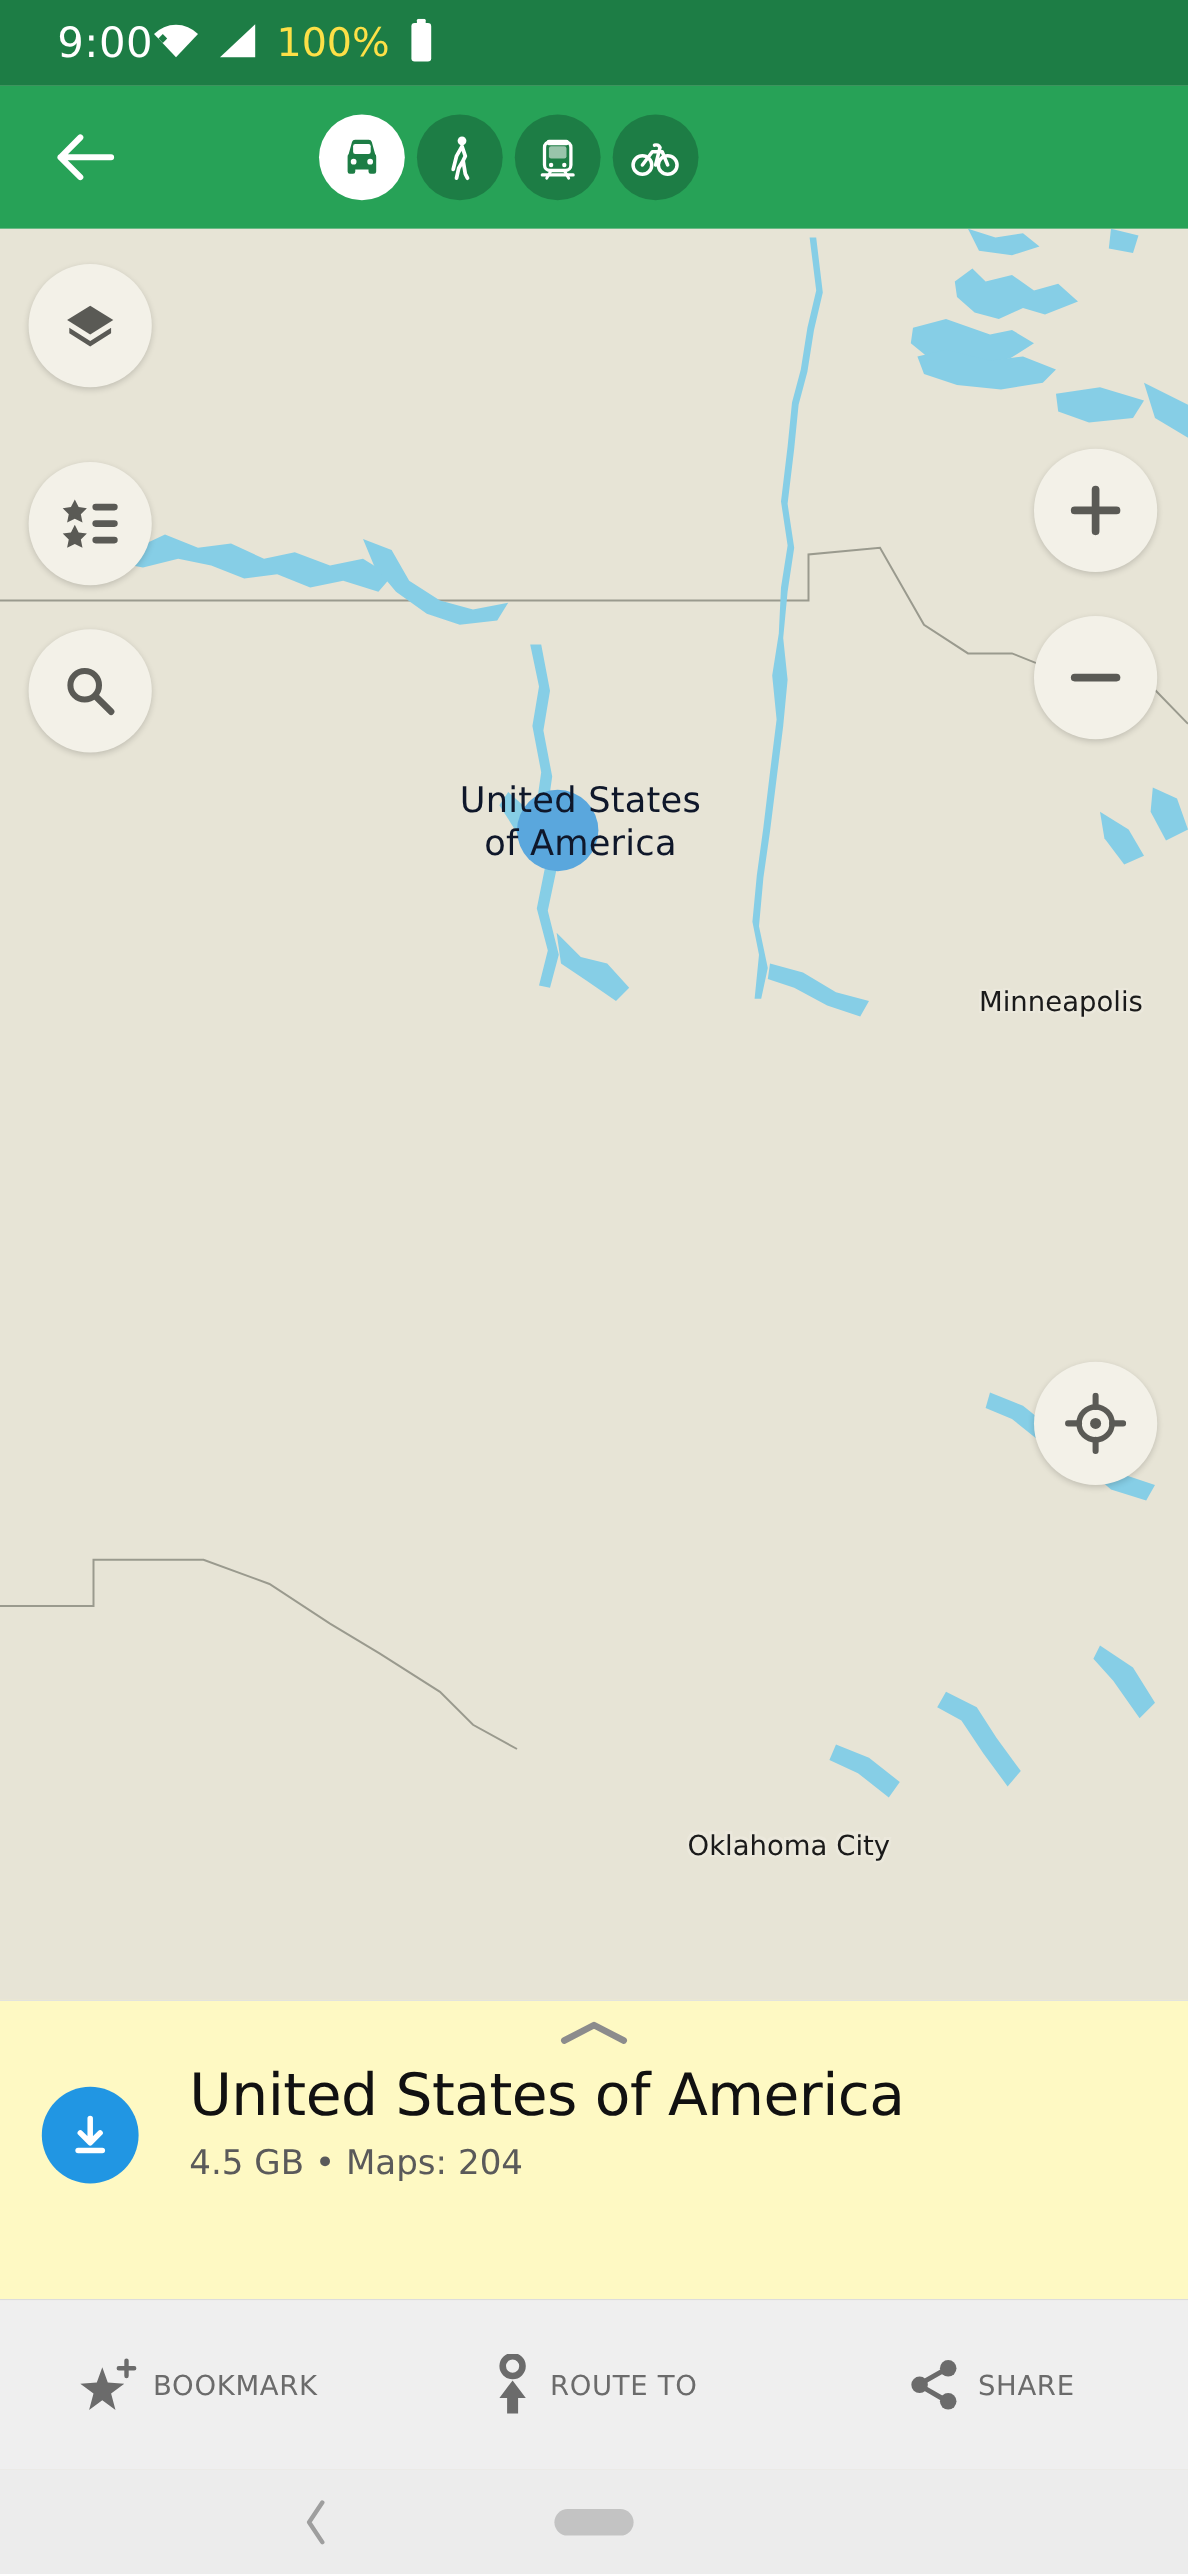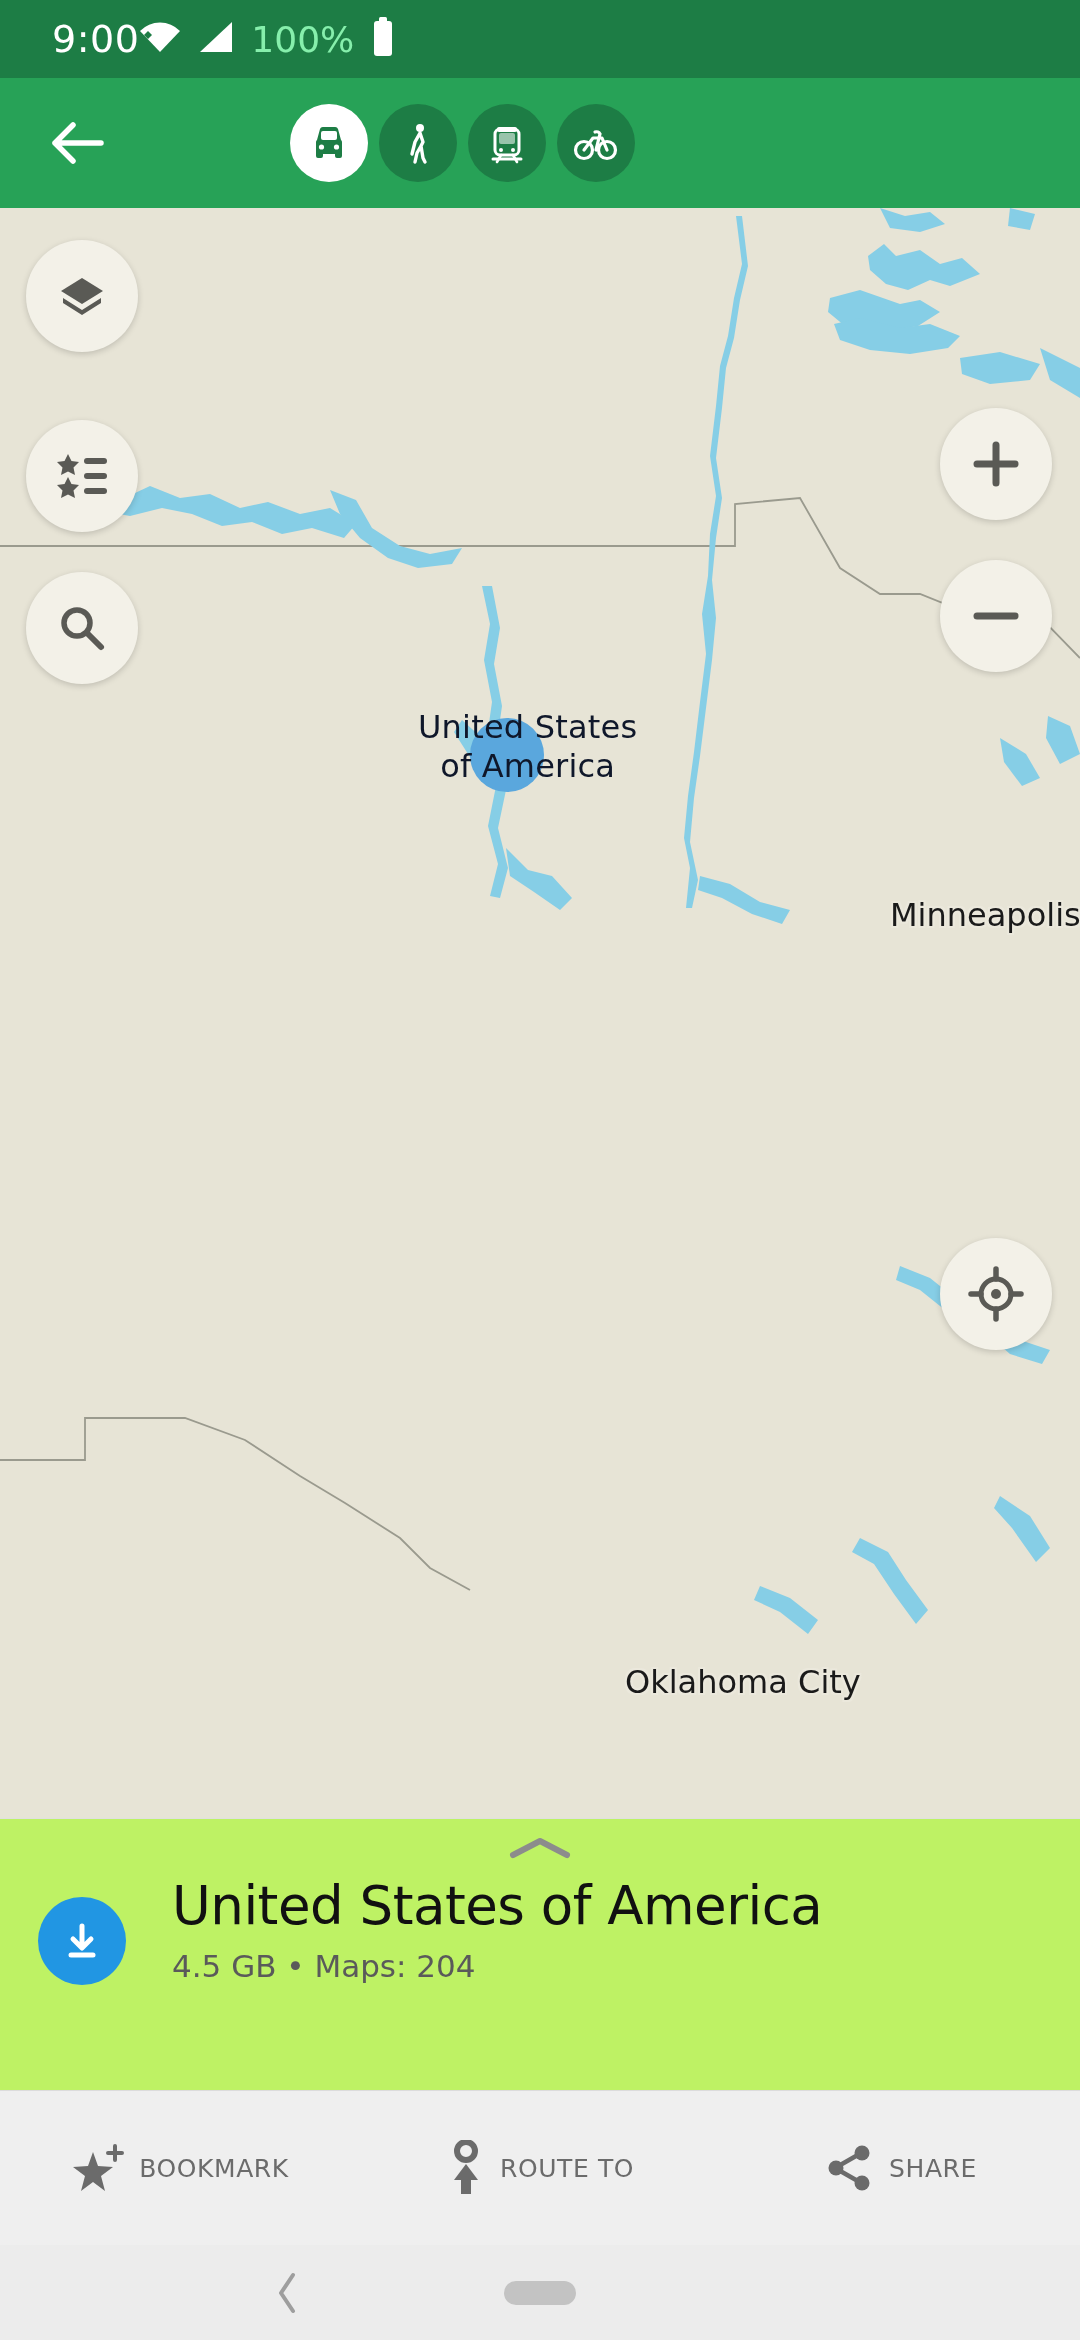--- a/index.html
+++ b/index.html
@@ -24,21 +24,21 @@
     padding:0 34px 0 52px;
   }
   #status-time {
     color:#ffffff; font-size:38px;
     font-family:"DejaVu Sans", sans-serif;
     letter-spacing:0.5px;
   }
   #status-right { display:flex; align-items:center; gap:15px; }
   .statusicon { display:block; }
   #status-battery-text {
-    color:#86efac; font-size:36px;
+    color:#fde047; font-size:36px;
     margin-left:2px; margin-right:2px;
   }
 
   
   #toolbar {
     position:absolute; top:78px; left:0;
     width:1080px; height:130px;
     background:#27a257;
     display:flex; align-items:center;
   }
@@ -71,21 +71,21 @@
   }
   #map-svg { position:absolute; top:0; left:0; }
 
   .map-label {
     position:absolute;
     font-family:"DejaVu Sans", sans-serif;
     white-space:nowrap;
     pointer-events:none;
   }
   .city-label {
-    font-size:32px; color:#1a1a1a;
+    font-size:25px; color:#1a1a1a;
     text-shadow:
       -2px 0 #ebe8dc, 2px 0 #ebe8dc, 0 -2px #ebe8dc, 0 2px #ebe8dc,
       -2px -2px #ebe8dc, 2px -2px #ebe8dc, -2px 2px #ebe8dc, 2px 2px #ebe8dc;
   }
   #country-label {
     font-size:32px; color:#0f172a;
     line-height:1.22; text-align:center;
     letter-spacing:0.2px;
   }
   #selection-dot {
@@ -107,21 +107,21 @@
   #bookmarks-btn { left:26px; top:212px; }
   #search-btn { left:26px; top:364px; }
   #zoom-in-btn { left:940px; top:200px; }
   #zoom-out-btn { left:940px; top:352px; }
   #gps-btn { left:940px; top:1030px; }
 
   
   #info-card {
     position:absolute; left:0; top:1818px;
     width:1080px; height:272px;
-    background:#bef264;
+    background:#fef9c3;
     border-top:1px solid #e0e0e0;
   }
   #card-handle {
     position:absolute; left:50%; top:14px;
     transform:translateX(-50%);
     cursor:pointer;
   }
   #download-btn {
     position:absolute; left:38px; top:78px;
     width:88px; height:88px; border-radius:50%;

